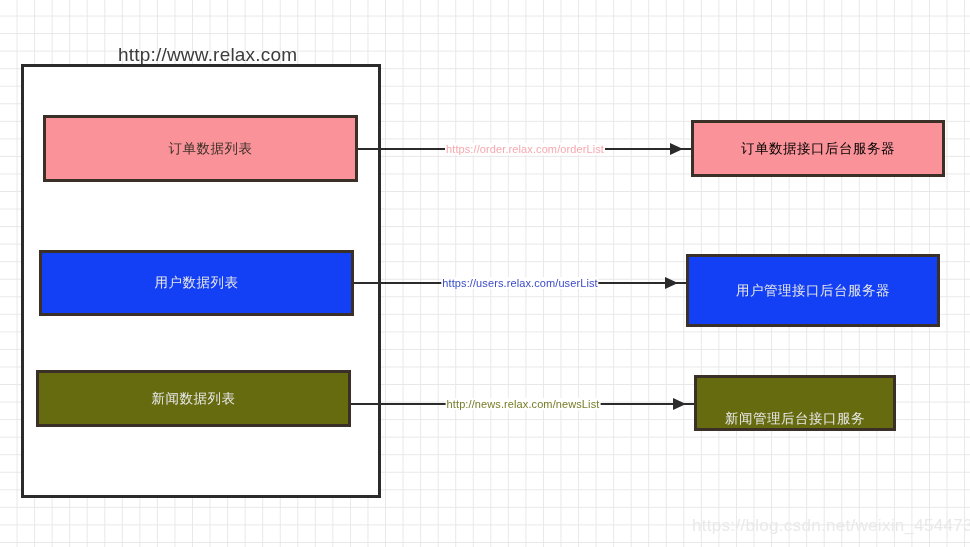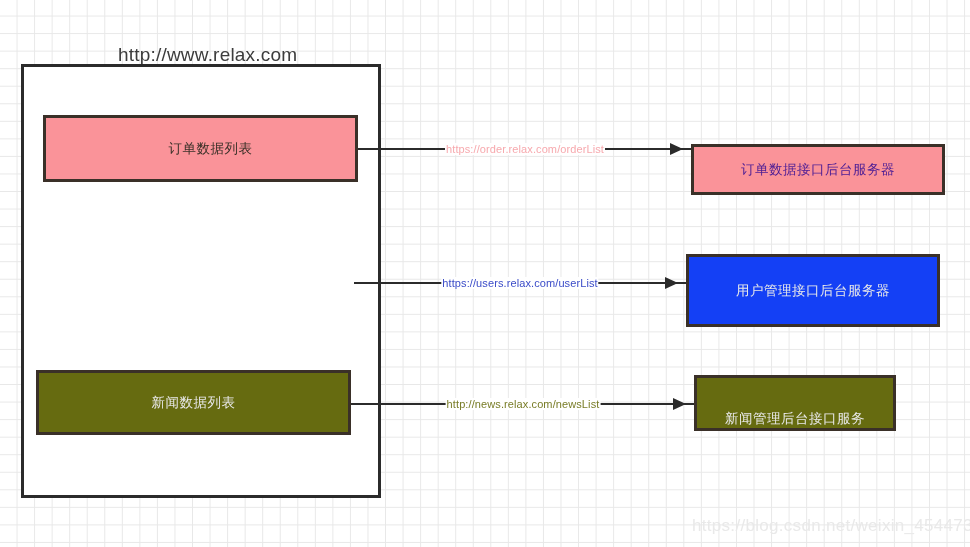--- a/index.html
+++ b/index.html
@@ -56,26 +56,26 @@
     letter-spacing: 0.5px;
     z-index: 3;
   }
   .box span { pointer-events: none; }
 
   
   .box-order-list  { left: 43px;  top: 115px; width: 315px; height: 67px;
                      background: #FA9399; color: #3a3028; padding-left: 20px; }
   .box-user-list   { left: 39px;  top: 250px; width: 315px; height: 66px;
                      background: #1440F5; color: #e8e8e8; }
-  .box-news-list   { left: 36px;  top: 370px; width: 315px; height: 65px;
+  .box-news-list   { left: 36px;  top: 370px; width: 315px; height: 57px;
                      background: #666B10; color: #e8e8e8; }
 
   
-  .box-order-srv   { left: 691px; top: 120px; width: 254px; height: 51px;
-                     background: #FA9399; color: #4c1d95; margin-top: 24px; }
+  .box-order-srv   { left: 691px; top: 120px; width: 254px; height: 57px;
+                     background: #FA9399; color: #000000; }
   .box-user-srv    { left: 686px; top: 254px; width: 254px; height: 73px;
                      background: #1440F5; color: #e8e8e8; }
   .box-news-srv    { left: 694px; top: 375px; width: 202px; height: 56px;
                      background: #666B10; color: #e8e8e8; align-items: flex-end; }
 
   
   .connector {
     position: absolute;
     height: 2px;
     background: #2b2b2b;
@@ -137,20 +137,23 @@
   <div class="box box-order-list">
     <span>订单数据列表</span>
   </div>
   <div class="connector conn-1"></div>
   <div class="arrowhead ah-1"></div>
   <div class="conn-label cl-1">https://order.relax.com/orderList</div>
   <div class="box box-order-srv">
     <span>订单数据接口后台服务器</span>
   </div>
 
+  <div class="box box-user-list">
+    <span>用户数据列表</span>
+  </div>
   <div class="connector conn-2"></div>
   <div class="arrowhead ah-2"></div>
   <div class="conn-label cl-2">https://users.relax.com/userList</div>
   <div class="box box-user-srv">
     <span>用户管理接口后台服务器</span>
   </div>
 
   <div class="box box-news-list">
     <span>新闻数据列表</span>
   </div>

